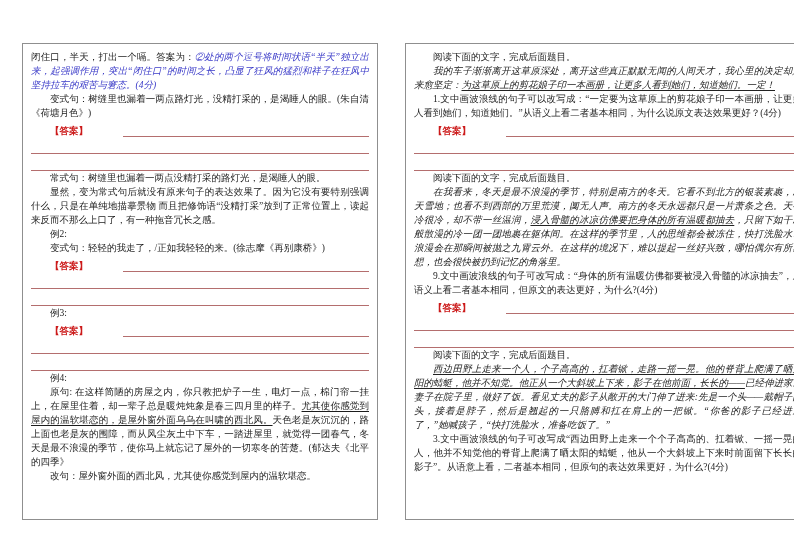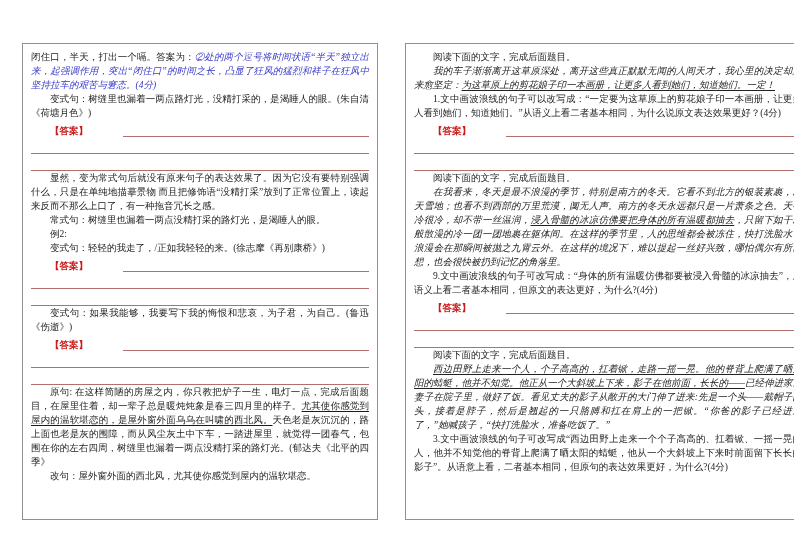--- a/index.html
+++ b/index.html
@@ -39,38 +39,39 @@
 
 <div class="page page-left">
     <div class="para noindent"><span>闭住口，半天，打出一个嗝。答案为：</span><span class="blue">②处的两个逗号将时间状语“半天”独立出来，起强调作用，突出“闭住口”的时间之长，凸显了狂风的猛烈和祥子在狂风中坚持拉车的艰苦与窘态。(4分)</span></div>
     <div class="para "><span>变式句：树缝里也漏着一两点路灯光，没精打采的，是渴睡人的眼。(朱自清《荷塘月色》)</span></div>
     <div class="ans-row">
       <span class="ans-label">【答案】</span>
       <span class="ans-fill"></span>
     </div>
     <div class="ans-line"></div>
     <div class="ans-line"></div>
+    <div class="para "><span>常式句：树缝里也漏着一两点没精打采的路灯光，是渴睡人的眼。</span></div>
     <div class="para "><span>显然，变为常式句后就没有原来句子的表达效果了。因为它没有要特别强调什么，只是在单纯地描摹景物 而且把修饰语“没精打采”放到了正常位置上，读起来反而不那么上口了，有一种拖音冗长之感。</span></div>
-    <div class="para "><span>常式句：树缝里也漏着一两点没精打采的路灯光，是渴睡人的眼。</span></div>
     <div class="para "><span>例2:</span></div>
     <div class="para "><span>变式句：轻轻的我走了，/正如我轻轻的来。(徐志摩《再别康桥》)</span></div>
     <div class="ans-row">
       <span class="ans-label">【答案】</span>
       <span class="ans-fill"></span>
     </div>
     <div class="ans-line"></div>
     <div class="ans-line"></div>
-    <div class="para "><span>变式句：如果我能够，我要写下我的悔恨和悲哀，为子君，为自己。(鲁迅《伤逝》)</span></div>
+    <div class="para "><span>例3:</span></div>
     <div class="ans-row">
       <span class="ans-label">【答案】</span>
       <span class="ans-fill"></span>
     </div>
     <div class="ans-line"></div>
     <div class="ans-line"></div>
-    <div class="para "><span>原句: 在这样简陋的房屋之内，你只教把炉子一生，电灯一点，完成后面题目，在屋里住着，却一辈子总是暖炖炖象是春三四月里的样子。</span><span class="u">尤其使你感觉到屋内的温软堪恋的，是屋外窗外面乌乌在叫啸的西北风。</span><span>天色老是灰沉沉的，路上面也老是灰的围障，而从风尘灰土中下车，一踏进屋里，就觉得一团春气，包围在你的左右四周，树缝里也漏着一两点没精打采的路灯光。(郁达夫《北平的四季》</span></div>
+    <div class="para "><span>例4:</span></div>
+    <div class="para "><span>原句: 在这样简陋的房屋之内，你只教把炉子一生，电灯一点，棉门帘一挂上，在屋里住着，却一辈子总是暖炖炖象是春三四月里的样子。</span><span class="u">尤其使你感觉到屋内的温软堪恋的，是屋外窗外面乌乌在叫啸的西北风。</span><span>天色老是灰沉沉的，路上面也老是灰的围障，而从风尘灰土中下车，一踏进屋里，就觉得一团春气，冬天是最不浪漫的季节，使你马上就忘记了屋外的一切寒冬的苦楚。(郁达夫《北平的四季》</span></div>
     <div class="para "><span>改句：屋外窗外面的西北风，尤其使你感觉到屋内的温软堪恋。</span></div>
   </div>
 <div class="page page-right">
     <div class="para "><span>阅读下面的文字，完成后面题目。</span></div>
     <div class="para passage"><span>我的车子渐渐离开这草原深处，离开这些真正默默无闻的人间天才，我心里的决定却愈来愈坚定：</span><span class="u">为这草原上的剪花娘子印一本画册，让更多人看到她们，知道她们。一定！</span></div>
     <div class="para "><span>1.文中画波浪线的句子可以改写成：“一定要为这草原上的剪花娘子印一本画册，让更多人看到她们，知道她们。”从语义上看二者基本相同，为什么说原文表达效果更好？(4分)</span></div>
     <div class="ans-row">
       <span class="ans-label">【答案】</span>
       <span class="ans-fill"></span>
     </div>

